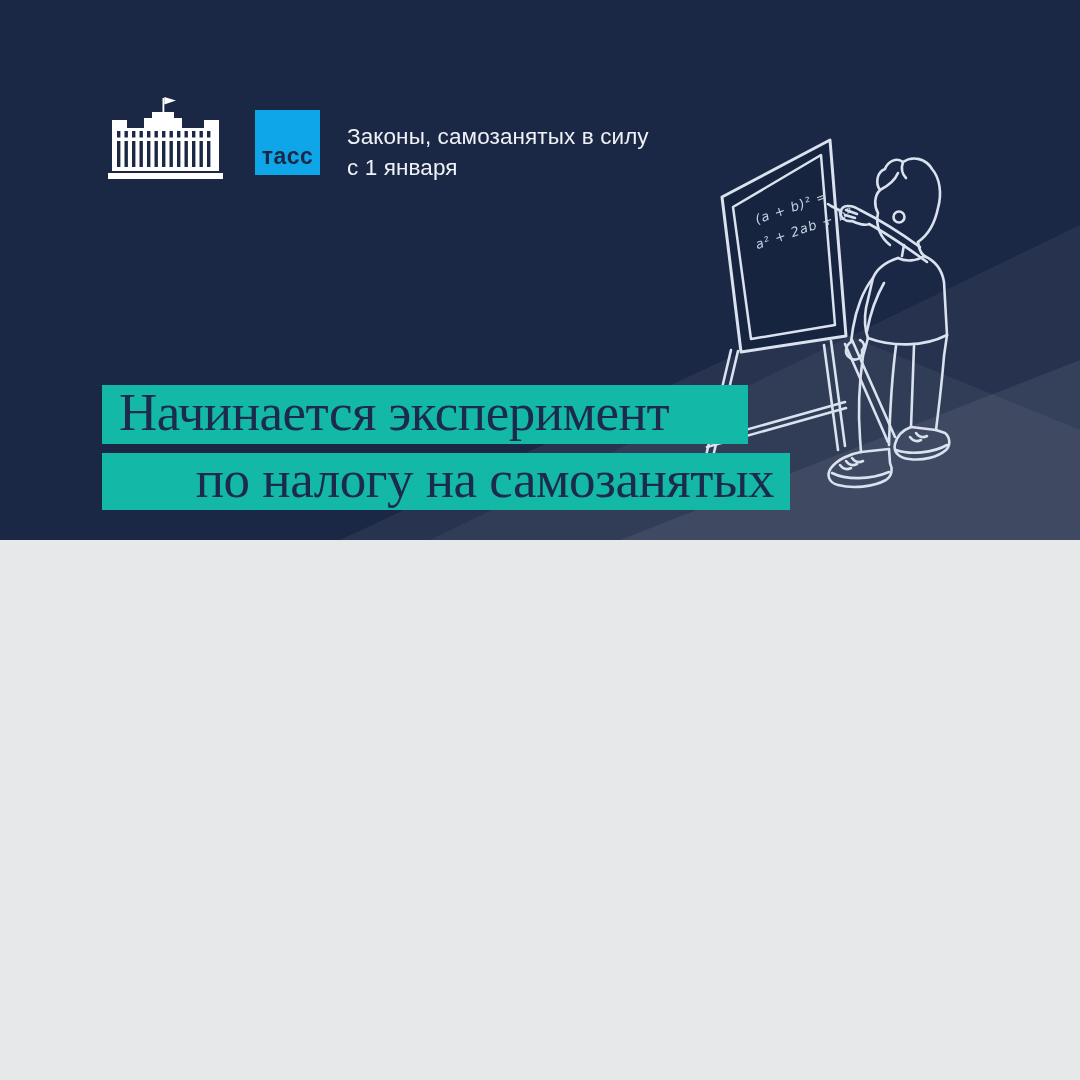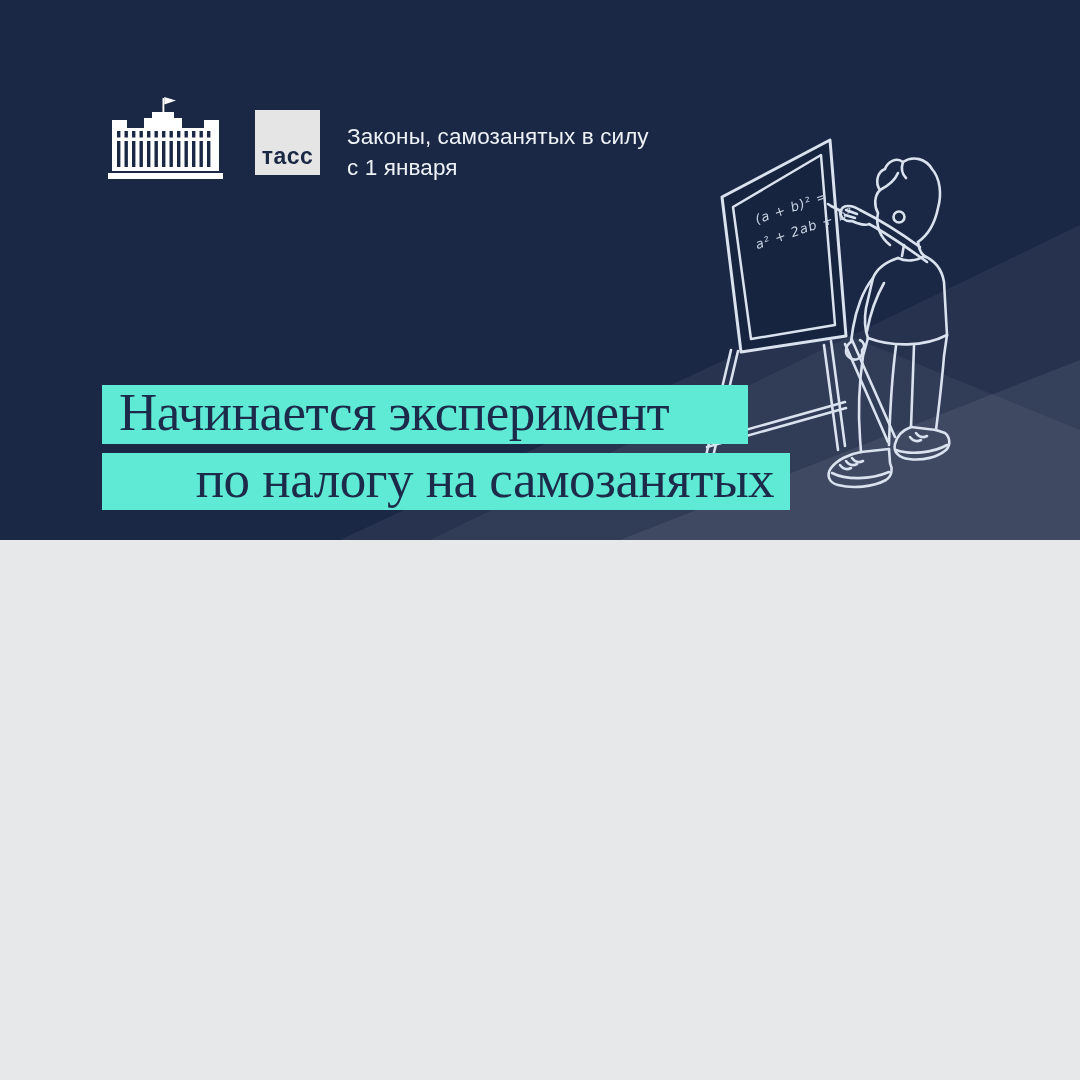--- a/index.html
+++ b/index.html
@@ -7,34 +7,34 @@
     position:relative;width:1080px;height:1080px;overflow:hidden;
     font-family:"Liberation Sans","DejaVu Sans",sans-serif;
     background:#e7e8e9;
   }
   
   .hero{position:absolute;left:0;top:0;width:1080px;height:540px;background:#1b2845;}
   .art{position:absolute;left:0;top:0;width:1080px;height:540px;display:block;}
   
   .duma{position:absolute;left:108px;top:94px;width:115px;height:85px;}
   .tass-badge{
-    position:absolute;left:255px;top:110px;width:65px;height:65px;background:#e5e5e5;
+    position:absolute;left:255px;top:110px;width:65px;height:65px;background:#0ea5e9;
     display:flex;align-items:flex-end;justify-content:center;box-sizing:border-box;padding-bottom:7px;
   }
   .tass-badge span{
     font-weight:700;font-size:23px;line-height:1;color:#1b2845;letter-spacing:0.5px;
   }
   .series{
     position:absolute;left:347px;top:121px;color:#eef2f7;
     font-size:22.5px;line-height:31px;font-weight:400;letter-spacing:0.1px;
   }
   .series span{display:block;}
   
   .title-box{
-    position:absolute;background:#5eead4;display:flex;align-items:center;
+    position:absolute;background:#14b8a6;display:flex;align-items:center;
     box-sizing:border-box;padding:0 16px 4px 17px;
   }
   .title-box.l1{left:102px;top:385px;width:646px;height:59px;}
   .title-box.l2{left:102px;top:453px;width:688px;height:57px;justify-content:flex-end;}
   .title-box span{
     font-family:"Liberation Serif","DejaVu Serif",serif;
     font-size:53px;line-height:1;color:#1d2b4b;letter-spacing:-0.5px;white-space:nowrap;
   }
   
   .body-section{

